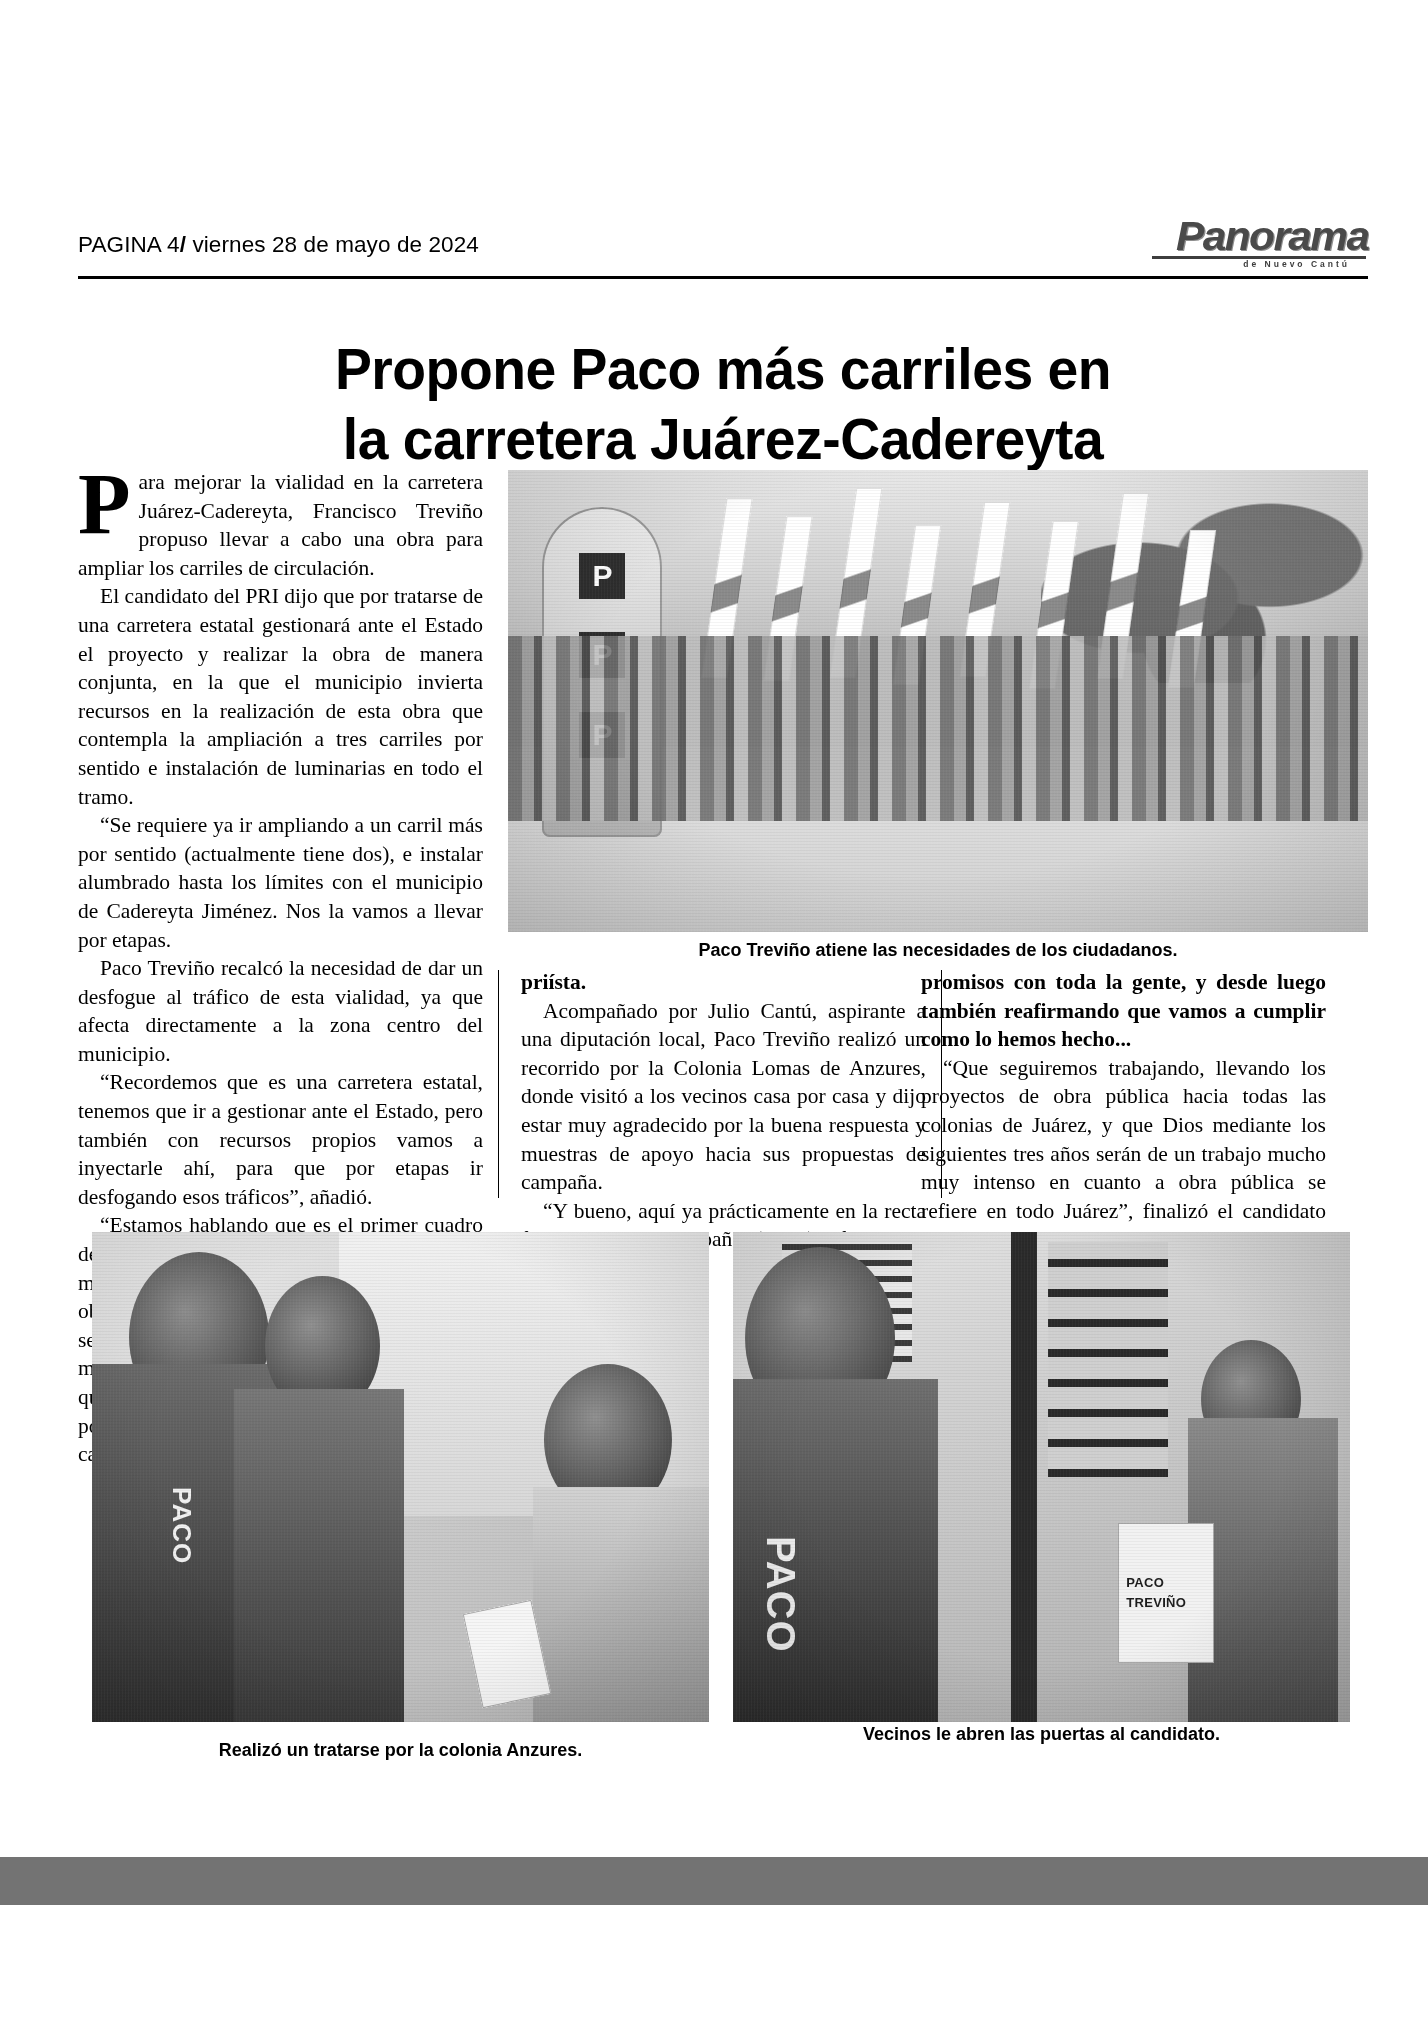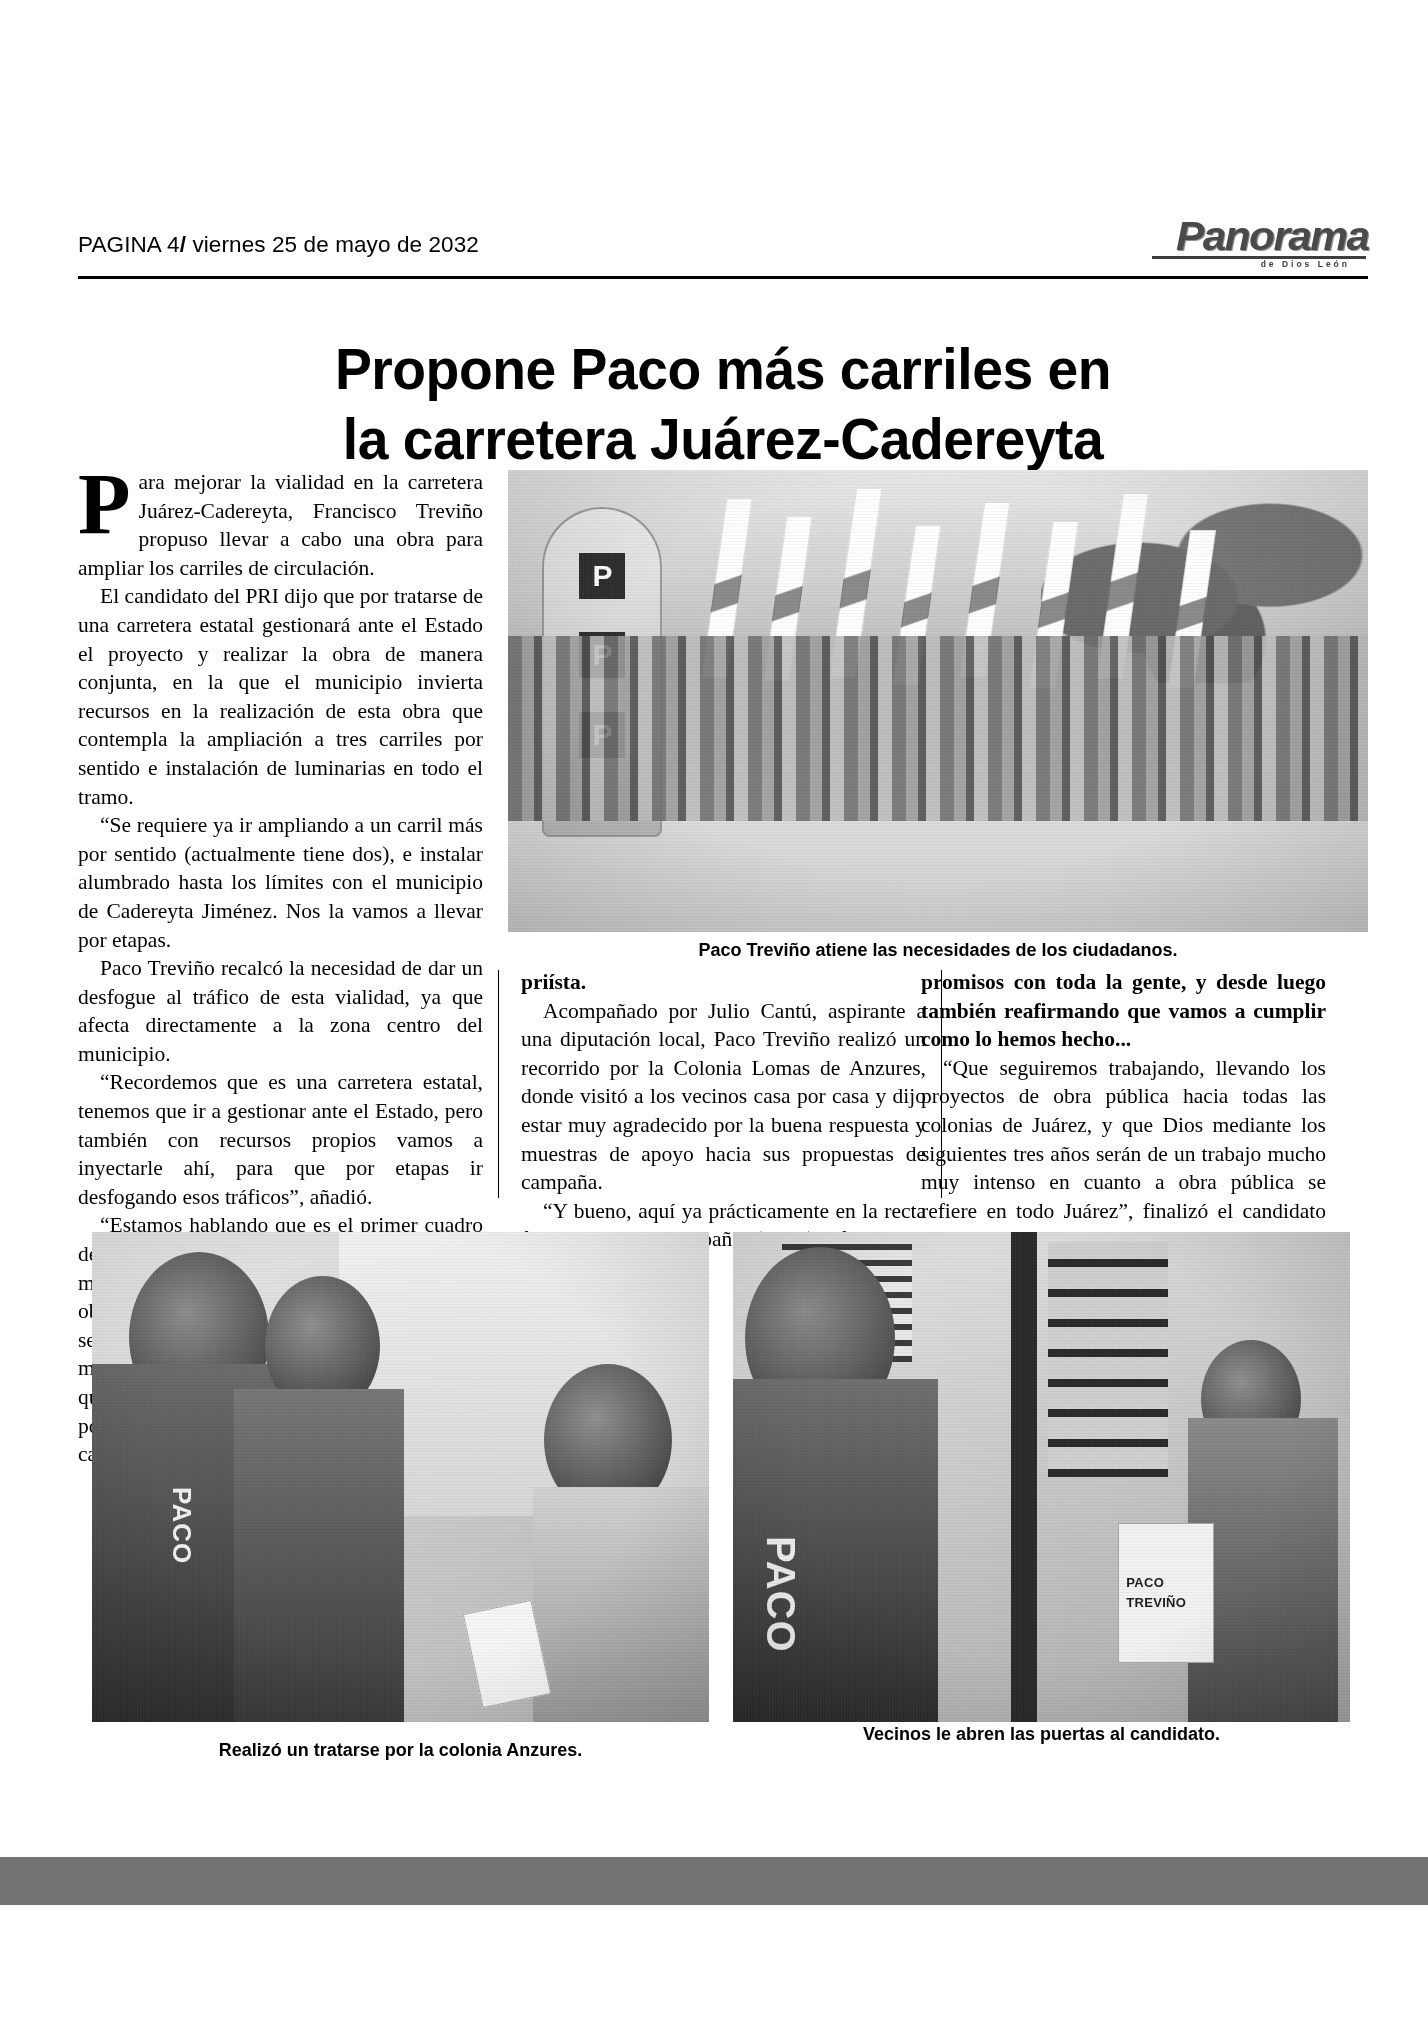--- a/index.html
+++ b/index.html
@@ -347,27 +347,27 @@
       repeating-linear-gradient(90deg, rgba(255,255,255,0.03) 0 1px, transparent 1px 3px);
   }
 </style>
 </head>
 <body>
 
 <div class="page">
 
   <div class="header">
     <div class="folio">
-      <b>PAGINA 4</b><span class="slash">/</span> <span class="date">viernes 25 de mayo de 2032</span>
+      <b>PAGINA 4</b><span class="slash">/</span> <span class="date">viernes 28 de mayo de 2024</span>
     </div>
 
     <div class="masthead">
       <div class="masthead-word">Panorama</div>
       <div class="masthead-rule"></div>
-      <div class="masthead-sub">de Dios León</div>
+      <div class="masthead-sub">de Nuevo Cantú</div>
     </div>
   </div>
   <div class="header-rule"></div>
 
   <h1 class="headline">
     <span class="hl-line">Propone Paco más carriles en</span>
     <span class="hl-line">la carretera Juárez-Cadereyta</span>
   </h1>
 
   <div class="lead-col">

